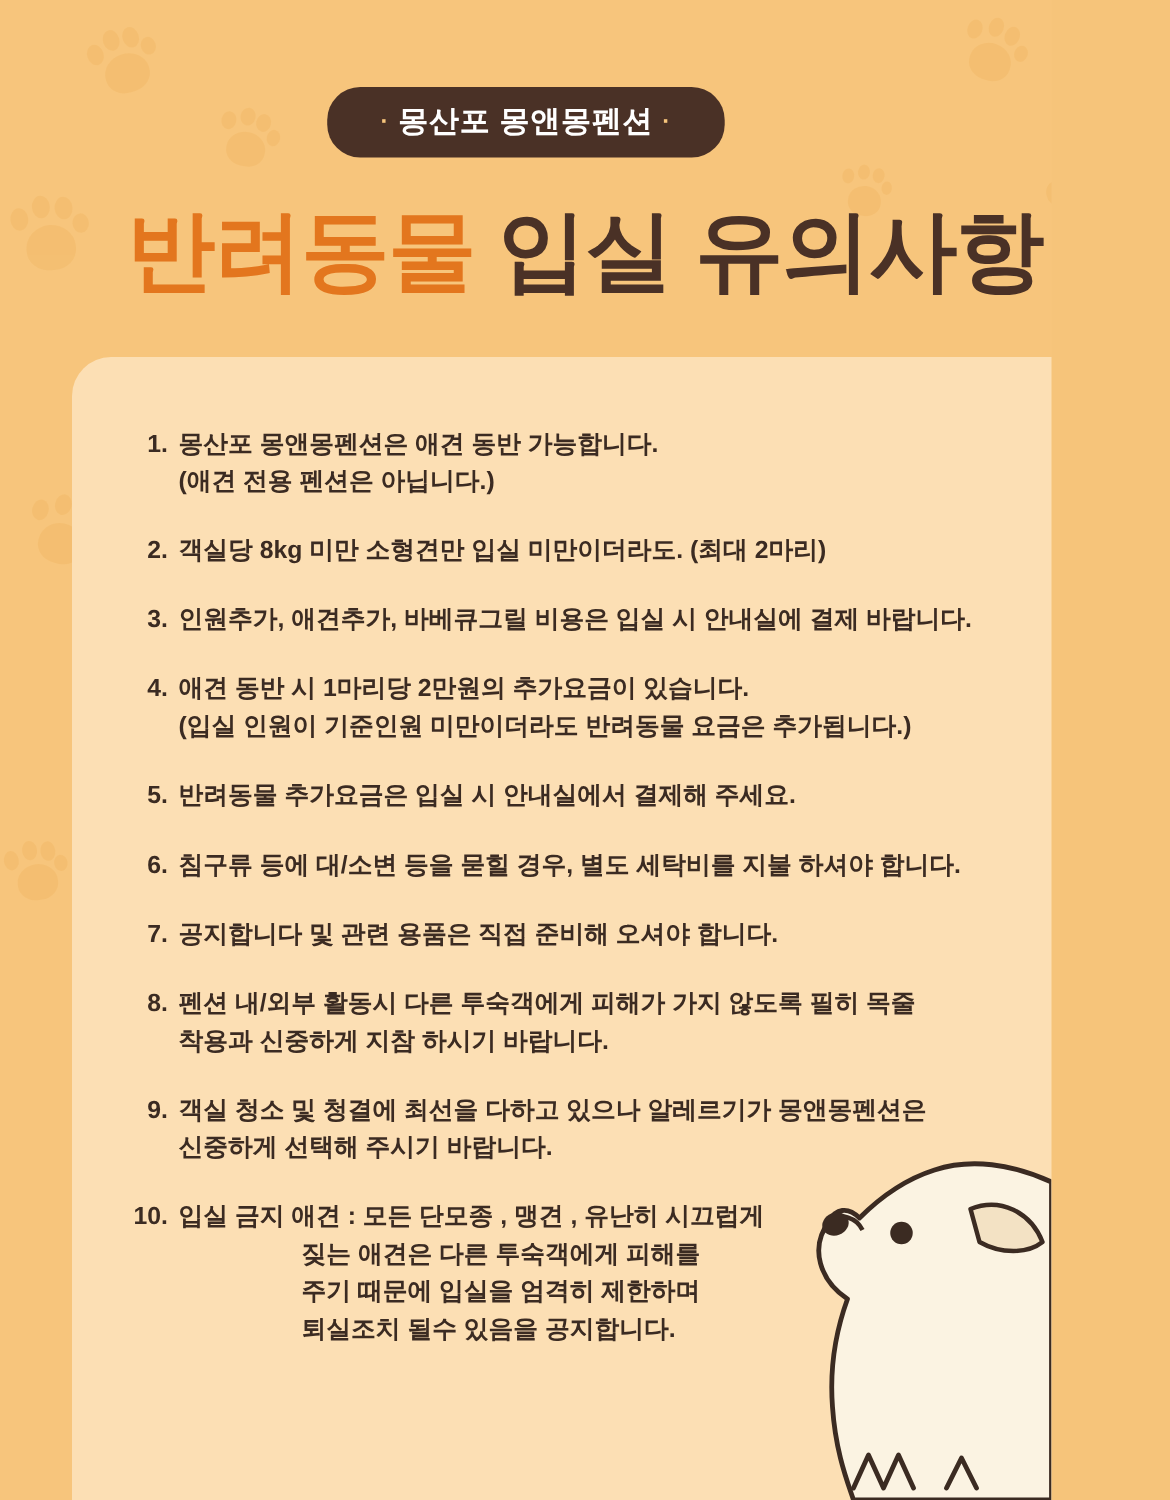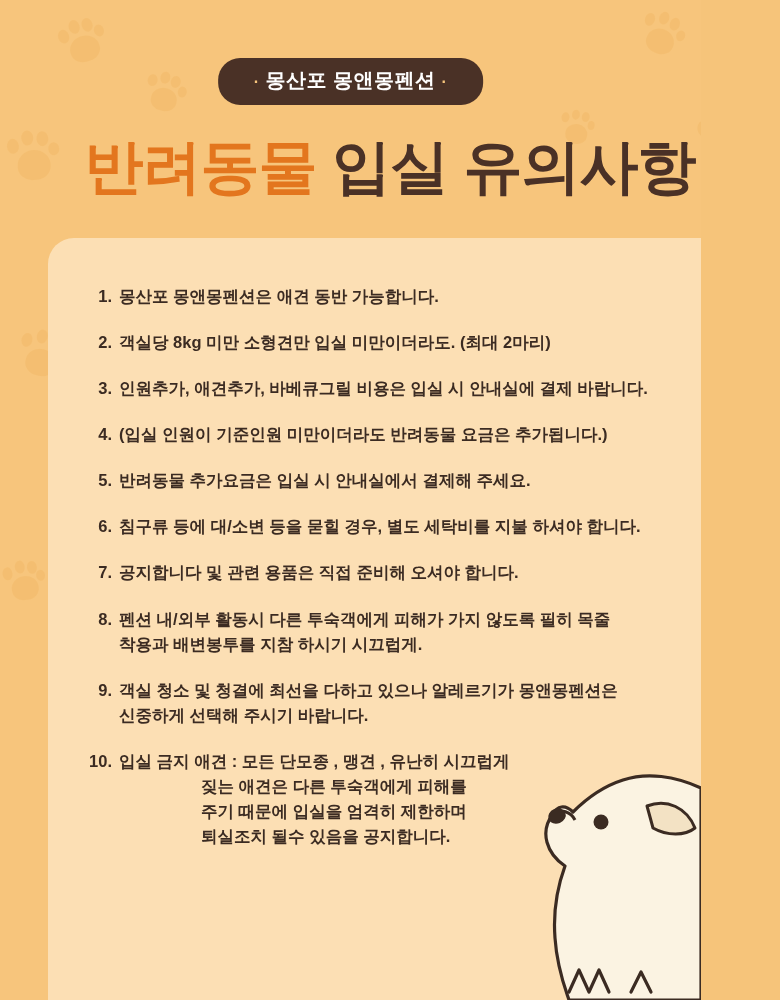--- a/index.html
+++ b/index.html
@@ -217,40 +217,42 @@
     <span class="accent">반려동물</span><span> 입실 유의사항</span>
   </div>
 
   <div class="card">
     <ul class="list">
 
       <li class="item">
         <span class="num">1.</span>
         <span class="body">
           <span class="line">몽산포 몽앤몽펜션은 애견 동반 가능합니다.</span>
+          <span class="line">(애견 전용 펜션은 아닙니다.)</span>
         </span>
       </li>
 
       <li class="item">
         <span class="num">2.</span>
         <span class="body">
           <span class="line">객실당 8kg 미만 소형견만 입실 미만이더라도. (최대 2마리)</span>
         </span>
       </li>
 
       <li class="item">
         <span class="num">3.</span>
         <span class="body">
           <span class="line">인원추가, 애견추가, 바베큐그릴 비용은 입실 시 안내실에 결제 바랍니다.</span>
         </span>
       </li>
 
       <li class="item">
         <span class="num">4.</span>
         <span class="body">
+          <span class="line">애견 동반 시 1마리당 2만원의 추가요금이 있습니다.</span>
           <span class="line">(입실 인원이 기준인원 미만이더라도 반려동물 요금은 추가됩니다.)</span>
         </span>
       </li>
 
       <li class="item">
         <span class="num">5.</span>
         <span class="body">
           <span class="line">반려동물 추가요금은 입실 시 안내실에서 결제해 주세요.</span>
         </span>
       </li>
@@ -266,21 +268,21 @@
         <span class="num">7.</span>
         <span class="body">
           <span class="line">공지합니다 및 관련 용품은 직접 준비해 오셔야 합니다.</span>
         </span>
       </li>
 
       <li class="item">
         <span class="num">8.</span>
         <span class="body">
           <span class="line">펜션 내/외부 활동시 다른 투숙객에게 피해가 가지 않도록 필히 목줄</span>
-          <span class="line">착용과 배변봉투를 지참 하시기 시끄럽게.</span>
+          <span class="line">착용과 신중하게 지참 하시기 바랍니다.</span>
         </span>
       </li>
 
       <li class="item">
         <span class="num">9.</span>
         <span class="body">
           <span class="line">객실 청소 및 청결에 최선을 다하고 있으나 알레르기가 몽앤몽펜션은</span>
           <span class="line">신중하게 선택해 주시기 바랍니다.</span>
         </span>
       </li>

